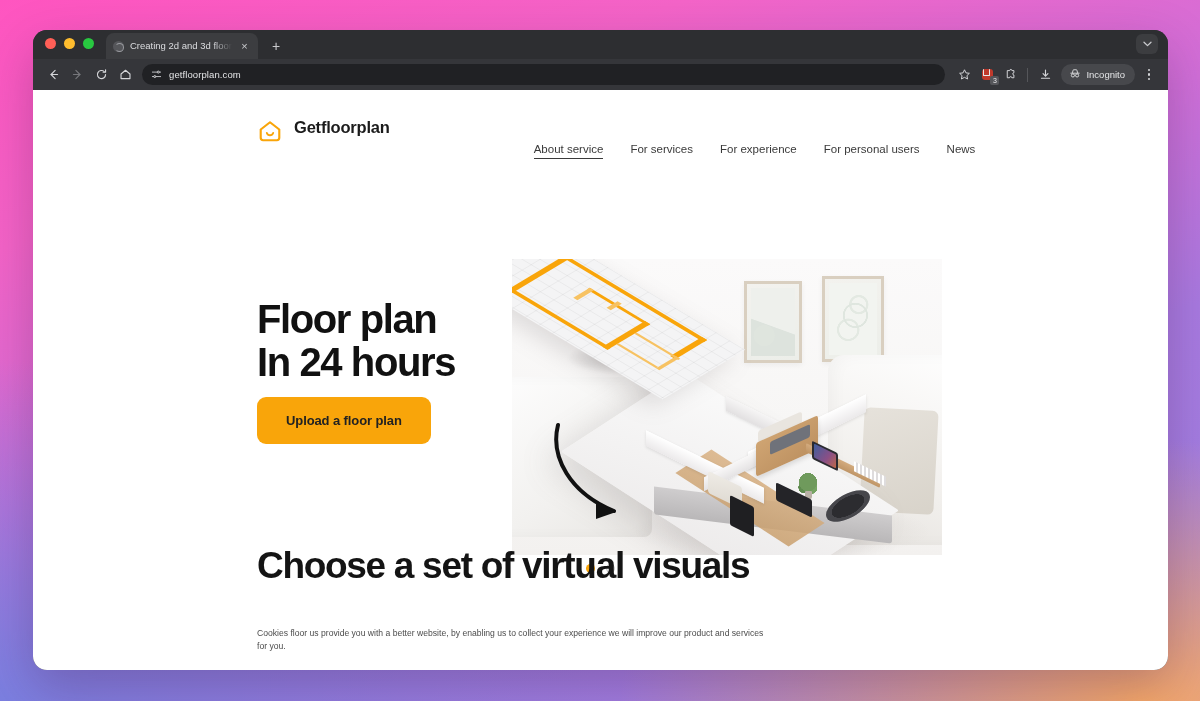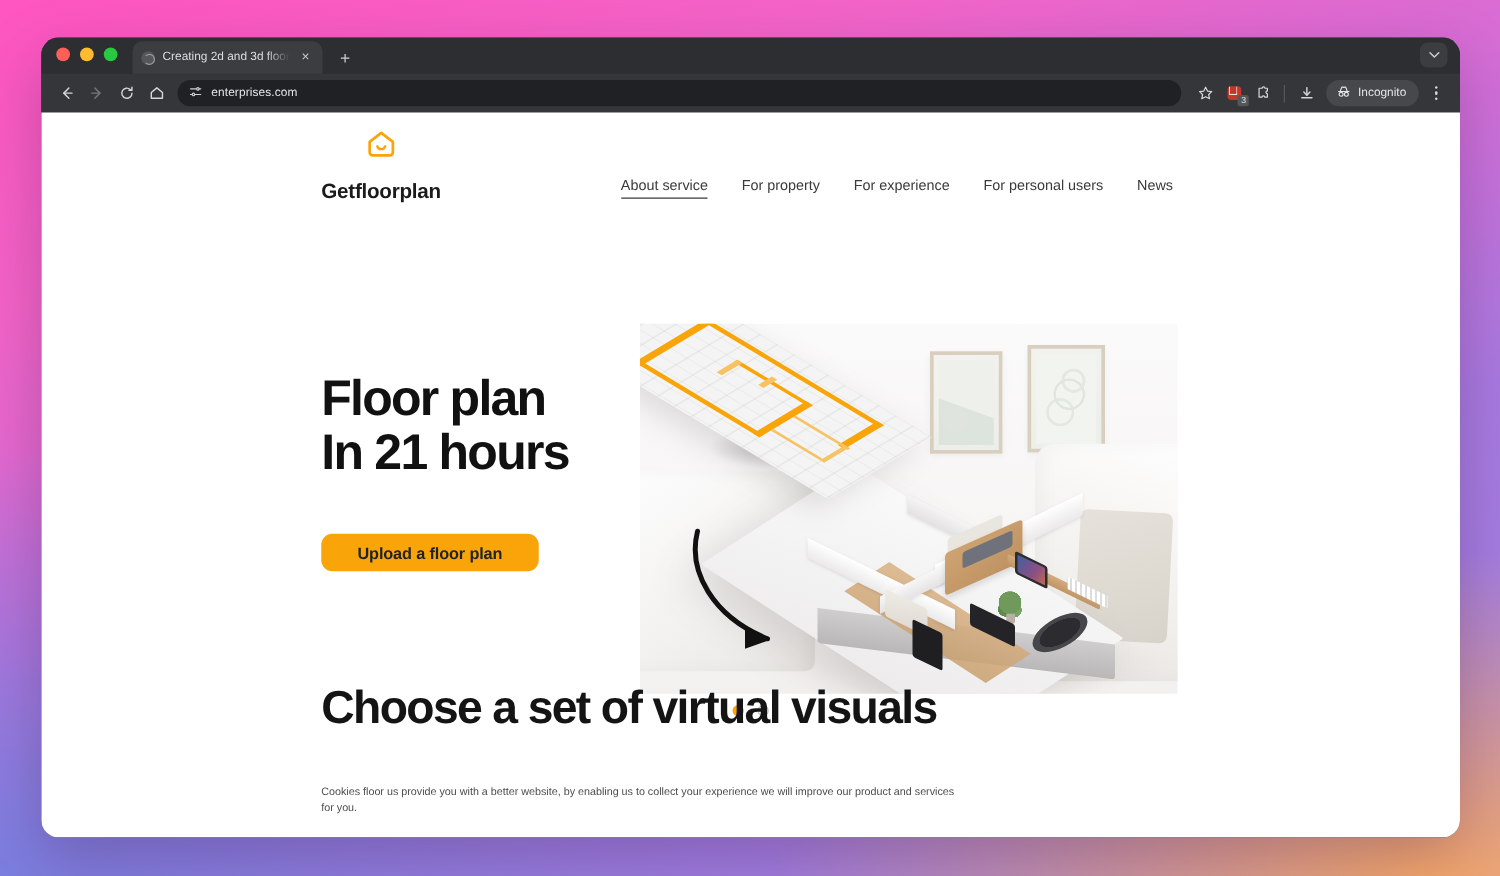--- a/index.html
+++ b/index.html
@@ -174,21 +174,21 @@
 
   
   .site-header {
     position: absolute;
     left: 0; right: 0; top: 0;
     height: 85px;
     display: flex;
     align-items: center;
     padding: 0 121px 0 224px;
   }
-  .brand { display: flex; align-items: center; gap: 11px; flex-direction: column; }
+  .brand { display: flex; gap: 11px; }
   .brand-name { font-size: 16.5px; font-weight: 700; color: #1b1b1b; letter-spacing: -0.2px; }
 
   .site-nav { display: flex; align-items: center; gap: 27px; margin-left: 144px; margin-top: 36px; }
   .nav-link {
     font-size: 11.5px; color: #3a3a3a; white-space: nowrap;
     padding-bottom: 3px;
   }
   .nav-link.active { border-bottom: 1.2px solid #3a3a3a; }
 
   
@@ -204,25 +204,25 @@
   }
   .hero-sub {
     margin-top: 22px;
     font-size: 11.5px;
     line-height: 15px;
     color: #5d5d5d;
     max-width: 172px;
   }
   .hero-sub .accent { color: #f5a623; }
   .cta {
-    margin-top: 43px;
+    margin-top: 13px;
     display: inline-flex;
     align-items: center;
     justify-content: center;
-    height: 30px;
+    height: 47px;
     padding: 0 29px;
     background: #f9a50a;
     color: #222222;
     font-size: 13px;
     font-weight: 700;
     border: none;
     border-radius: 9px;
     letter-spacing: -0.1px;
   }
 
@@ -503,21 +503,21 @@
       <span>
         <svg width="11" height="11" viewBox="0 0 16 16" fill="none">
           <path d="M2 4.5 H9" stroke="#cfd0d3" stroke-width="1.3" stroke-linecap="round"></path>
           <path d="M12 4.5 H14" stroke="#cfd0d3" stroke-width="1.3" stroke-linecap="round"></path>
           <circle cx="10.6" cy="4.5" r="1.5" stroke="#cfd0d3" stroke-width="1.3"></circle>
           <path d="M2 11 H4" stroke="#cfd0d3" stroke-width="1.3" stroke-linecap="round"></path>
           <path d="M7 11 H14" stroke="#cfd0d3" stroke-width="1.3" stroke-linecap="round"></path>
           <circle cx="5.5" cy="11" r="1.5" stroke="#cfd0d3" stroke-width="1.3"></circle>
         </svg>
       </span>
-      <span class="omni-url">enterprises.com</span>
+      <span class="omni-url">getfloorplan.com</span>
     </div>
 
     <div class="tb-right">
       <div class="tb-btn">
         <svg width="13" height="13" viewBox="0 0 16 16" fill="none">
             <path d="M8 2.2 L9.8 6 L14 6.5 L11 9.4 L11.8 13.5 L8 11.5 L4.2 13.5 L5 9.4 L2 6.5 L6.2 6 Z" stroke="currentColor" stroke-width="1.2" stroke-linejoin="round"></path>
           </svg>
       </div>
 
       <div class="ext-badge">
@@ -569,32 +569,32 @@
           <svg width="26" height="26" viewBox="0 0 28 28" fill="none">
             <path d="M4 12.4 L14 4.6 L24 12.4 V21.4 a2.6 2.6 0 0 1-2.6 2.6 H6.6 A2.6 2.6 0 0 1 4 21.4 Z" stroke="#f9a50a" stroke-width="2.3" stroke-linejoin="round"></path>
             <path d="M10.6 16.2 a3.6 3.6 0 0 0 6.8 0" stroke="#f9a50a" stroke-width="2.1" stroke-linecap="round"></path>
           </svg>
         </span>
         <span class="brand-name">Getfloorplan</span>
       </div>
 
       <nav class="site-nav">
         <a class="nav-link active">About service</a>
-        <a class="nav-link">For property</a>
+        <a class="nav-link">For services</a>
         <a class="nav-link">For experience</a>
         <a class="nav-link">For personal users</a>
         <a class="nav-link">News</a>
       </nav>
     </div>
 
     <div class="hero">
 
       <div class="hero-copy">
         <h1 class="hero-title">Floor plan
-In 21 hours</h1>
+In 24 hours</h1>
         <button class="cta">Upload a floor plan</button>
       </div>
 
       <div class="hero-art">
         <div class="art-photo">
           <div class="frame one">
               <div class="frame-art-a"></div>
             </div>
           <div class="frame two">
               <div class="frame-art-b"></div>

